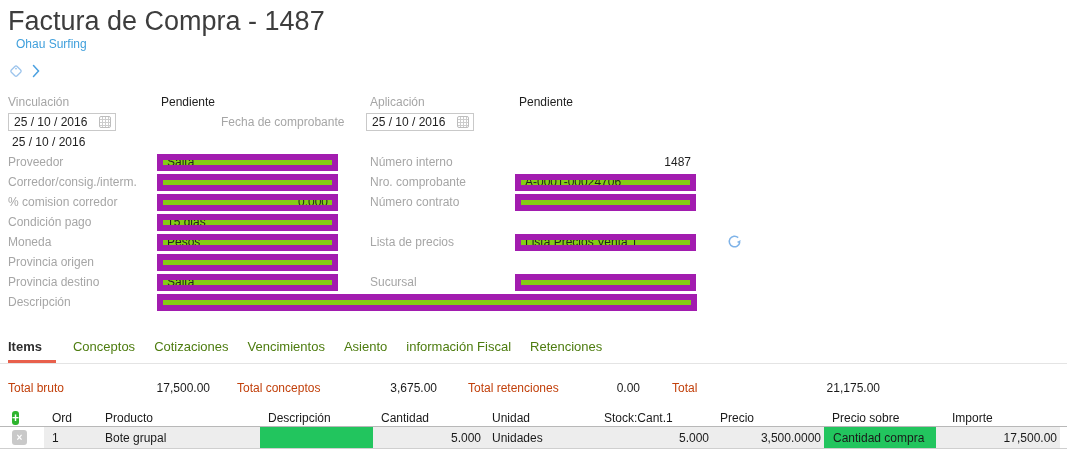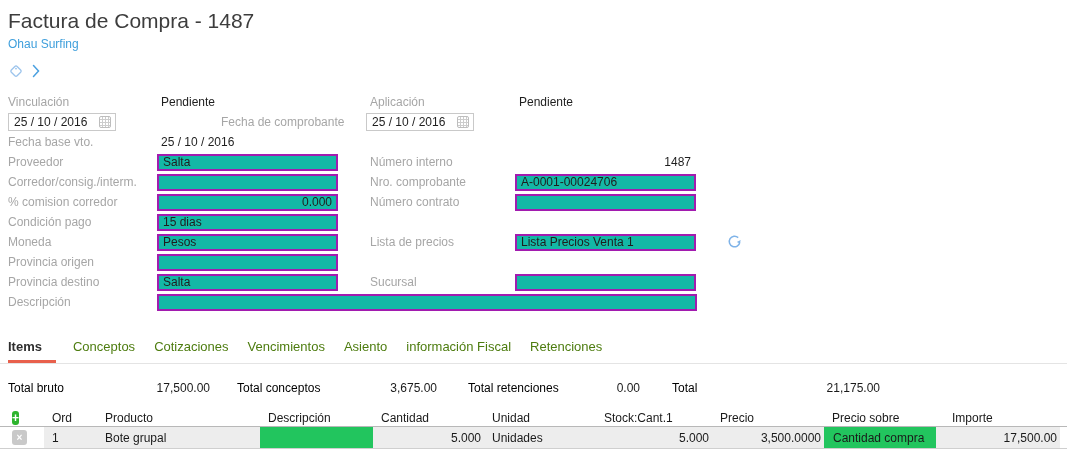--- a/index.html
+++ b/index.html
@@ -1,32 +1,32 @@
 <!DOCTYPE html>
 <html><head>
 <meta charset="utf-8">
 <style>
   * { box-sizing: border-box; }
   html,body { margin:0; padding:0; background:#fff; width:1067px; height:466px;
     font-family:"Liberation Sans", sans-serif; font-size:12px; color:#333; overflow:hidden; }
 
-  .title { font-size:21px; font-weight:400; color:#3d3d3d; margin:8px 0 0 8px; line-height:26px; }
-  .subtitle { color:#41a0dc; font-size:12px; margin:3px 0 0 8px; line-height:14px; cursor:pointer; }
+  .title { font-size:27px; font-weight:400; color:#3d3d3d; margin:8px 0 0 8px; line-height:26px; }
+  .subtitle { color:#41a0dc; font-size:12px; margin:3px 0 0 16px; line-height:14px; cursor:pointer; }
   .icon-row { margin:11px 0 0 8px; display:flex; align-items:center; gap:7px; height:17px; }
 
   .form { margin:13px 8px 0 8px; }
   .frow { display:flex; align-items:center; height:20px; }
   .lbl  { width:149px; flex-shrink:0; color:#a6a6a6; white-space:nowrap; }
   .fld  { width:181px; flex-shrink:0; display:flex; align-items:center; }
   .gap  { width:32px; flex-shrink:0; }
   .lbl2 { width:145px; flex-shrink:0; color:#a6a6a6; white-space:nowrap; }
   .fld2 { width:181px; flex-shrink:0; display:flex; align-items:center; }
 
-  input.txt { width:100%; height:17px; border:2px solid #a21caf; padding:0 4px;
-    font-family:"Liberation Sans", sans-serif; font-size:12px; color:#1e1e1e; background:#14b8a6; }
+  input.txt { width:100%; height:17px; border:6px solid #a21caf; padding:0 4px;
+    font-family:"Liberation Sans", sans-serif; font-size:12px; color:#1e1e1e; background:#84cc16; }
   input.txt.num { text-align:right; }
   input.txt.wide { width:540px; }
   .static { color:#1e1e1e; padding-left:4px; }
   .static-num { width:100%; text-align:right; padding-right:5px; color:#1e1e1e; }
 
   .datebox { display:flex; align-items:center; justify-content:space-between;
     border:1px solid #c9c9c9; height:18px; width:108px; padding:0 4px 0 5px; background:#fff; }
   .dateval { color:#1e1e1e; white-space:nowrap; }
   .cal { width:12px; height:12px; border:1px solid #bdbdbd; border-radius:2px; cursor:pointer;
     background-image:
@@ -34,21 +34,21 @@
       repeating-linear-gradient(to bottom, transparent 0 2px, #ccc 2px 3px); }
 
   .refresh { margin-left:30px; cursor:pointer; display:flex; align-items:center; }
 
   .tabs { display:flex; gap:17px; align-items:flex-start; margin:27px 0 0 0; padding-left:8px;
     border-bottom:1px solid #e4e4e4; }
   .tab { font-size:13px; color:#4d7c0f; padding:0 2px 9px 0; cursor:pointer; white-space:nowrap; }
   .tab.active { color:#2e2e2e; font-weight:bold; border-bottom:3px solid #e8604c; padding-bottom:6px; padding-right:14px; }
 
   .totals { display:flex; align-items:center; margin:12px 0 0 8px; height:24px; }
-  .t-lbl { color:#000000; }
+  .t-lbl { color:#c2410c; }
   .t-val { color:#1a1a1a; text-align:right; }
   .tl1{width:100px}.tv1{width:102px}.ts1{width:27px}
   .tl2{width:120px}.tv2{width:80px}.ts2{width:31px}
   .tl3{width:123px}.tv3{width:49px}.ts3{width:32px}
   .tl4{width:80px}.tv4{width:128px}
 
   .items-grid { display:grid; align-items:center;
     grid-template-columns:44px 53px 163px 113px 111px 112px 116px 112px 112px 124px; }
   .ihead { margin-top:9px; height:18px; border-bottom:1px solid #b8b8b8; }
   .ihead .hc { padding-left:8px; color:#1a1a1a; white-space:nowrap; }
@@ -115,21 +115,20 @@
       <span class="lbl2">Fecha de comprobante</span>
       <span class="fld2">
         <span class="datebox">
           <span class="dateval">25 / 10 / 2016</span>
           <span class="cal"></span>
         </span>
       </span>
     </div>
 
     <div class="frow">
-      <span class="lbl">Fecha base vto.</span>
       <span class="fld">
           <span class="static">25 / 10 / 2016</span>
         </span>
     </div>
 
     <div class="frow">
       <span class="lbl">Proveedor</span>
       <span class="fld">
           <input class="txt" value="Salta" style="">
         </span>

